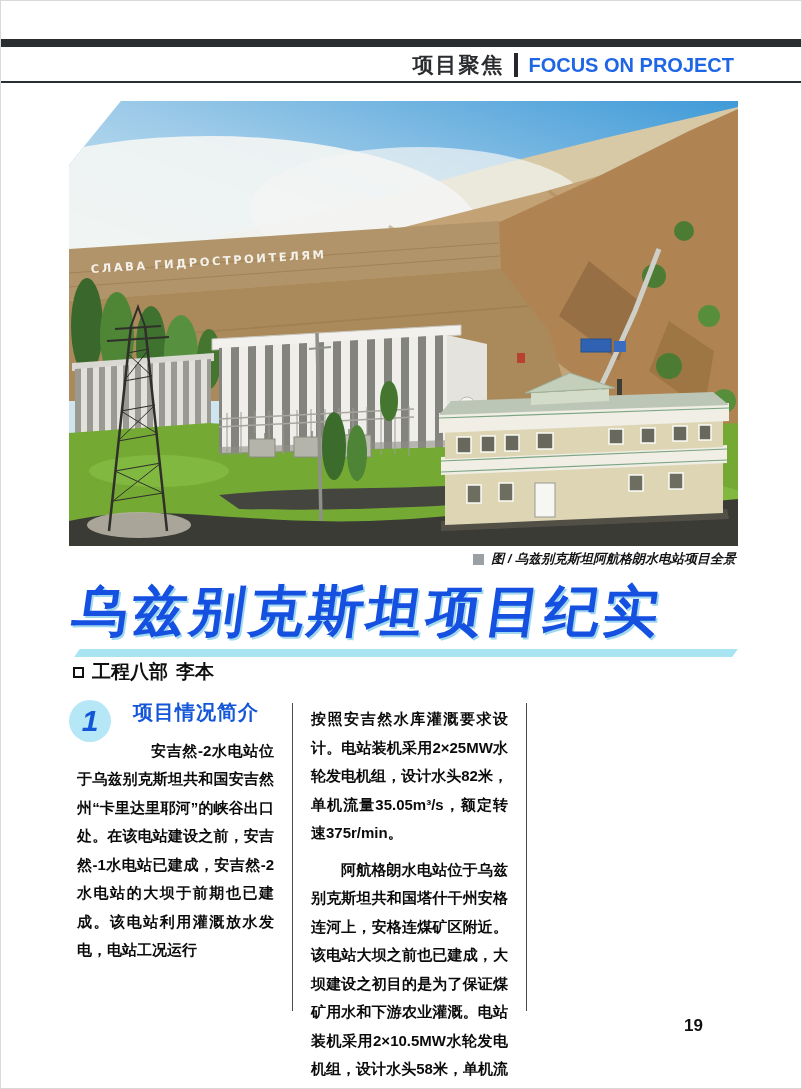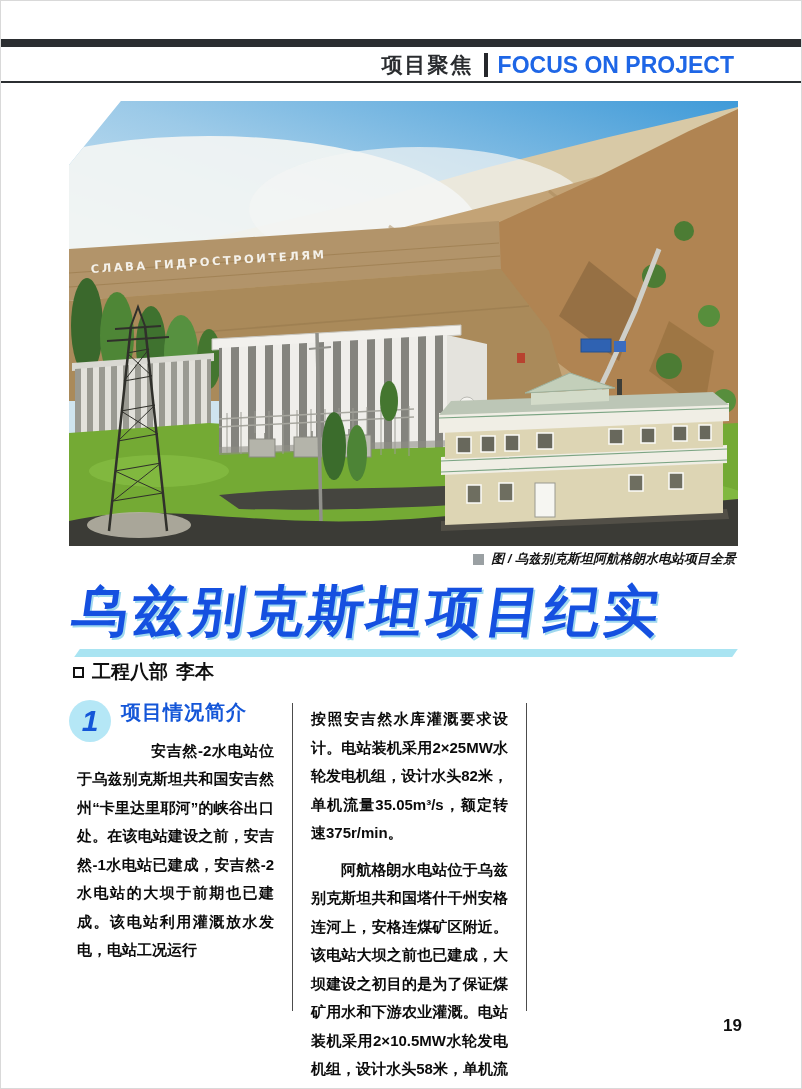--- a/index.html
+++ b/index.html
@@ -10,21 +10,21 @@
     font-family:"Liberation Sans","DejaVu Sans",sans-serif;color:#111;
   }
   
   .top-bar{position:absolute;left:0;top:38px;width:802px;height:8px;background:#2b2e31;}
   .header-row{
     position:absolute;top:49px;right:67px;height:30px;
     display:flex;align-items:center;gap:10px;
   }
   .hdr-cn{font-size:21px;font-weight:bold;color:#2a2c2f;letter-spacing:2px;}
   .hdr-pipe{width:4px;height:24px;background:#26282b;}
-  .hdr-en{font-size:23px;font-weight:bold;color:#1e66e6;letter-spacing:0px;}
+  .hdr-en{font-size:20px;font-weight:bold;color:#1e66e6;letter-spacing:0px;}
   .header-rule{position:absolute;left:0;top:80px;width:802px;height:2px;background:#2b2e31;}
   
   .photo{
     position:absolute;left:68px;top:100px;width:669px;height:445px;
     clip-path:polygon(0 64px,52px 0,100% 0,100% 100%,0 100%);
     background:#cfe4ef;
   }
   .photo svg{display:block;width:669px;height:445px;}
   .caption{
     position:absolute;top:549px;right:65px;height:18px;
@@ -59,23 +59,23 @@
   .col p{margin:8px;}
   .col p.indent{text-indent:2em;}
   .divider{width:1px;flex:none;background:#4c4c4c;height:308px;margin:6px 10px 0 10px;}
   .sec{overflow:visible;}
   .sec.second{margin-top:16px;}
   .sec-circle{
     float:left;width:42px;height:42px;border-radius:50%;background:#b5e7f6;
     color:#1456d8;font-size:30px;font-weight:bold;font-style:italic;
     text-align:center;line-height:42px;margin:3px 10px 4px 0;
   }
-  .sec-title{color:#1456d8;font-size:20px;font-weight:bold;line-height:30px;letter-spacing:1px;}
-  
-  .page-num{position:absolute;left:722px;top:1015px;font-size:17px;font-weight:bold;color:#101010;}
+  .sec-title{color:#1456d8;font-size:20px;font-weight:bold;line-height:30px;letter-spacing:1px;margin-left:12px;}
+  
+  .page-num{position:absolute;left:683px;top:1015px;font-size:17px;font-weight:bold;color:#101010;}
 </style>
 </head>
 <body>
 
 <div class="page">
 
   <div class="top-bar"></div>
   <div class="header-row">
     <span class="hdr-cn">项目聚焦</span>
     <span class="hdr-pipe"></span>

